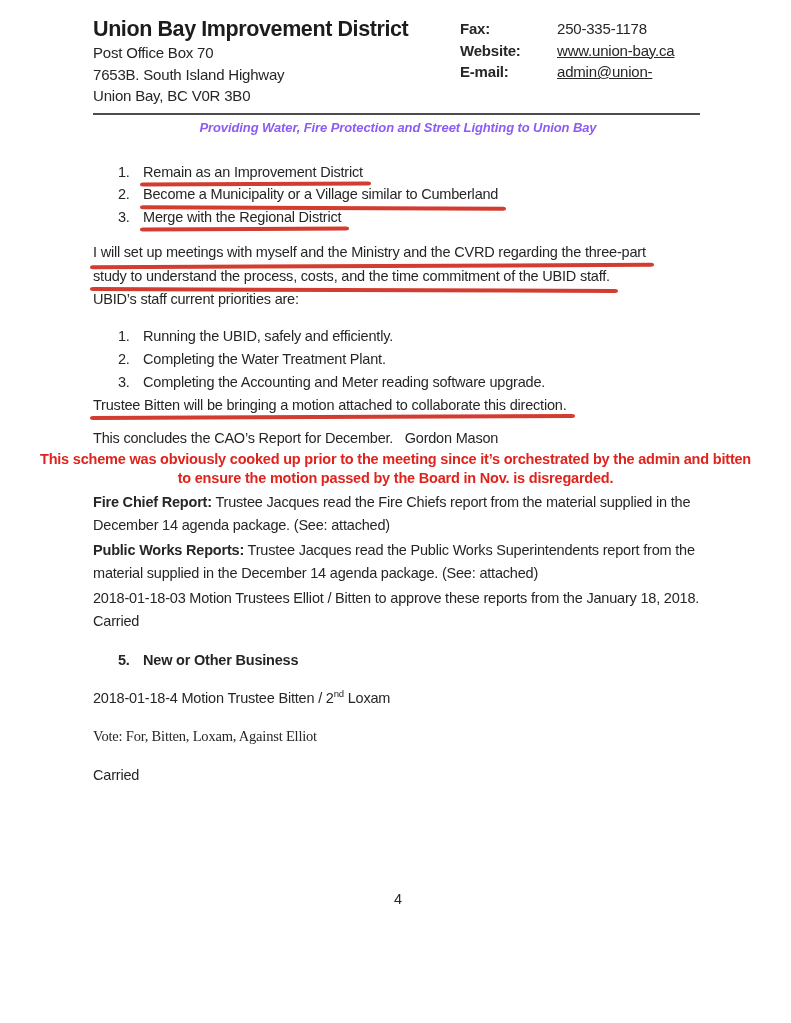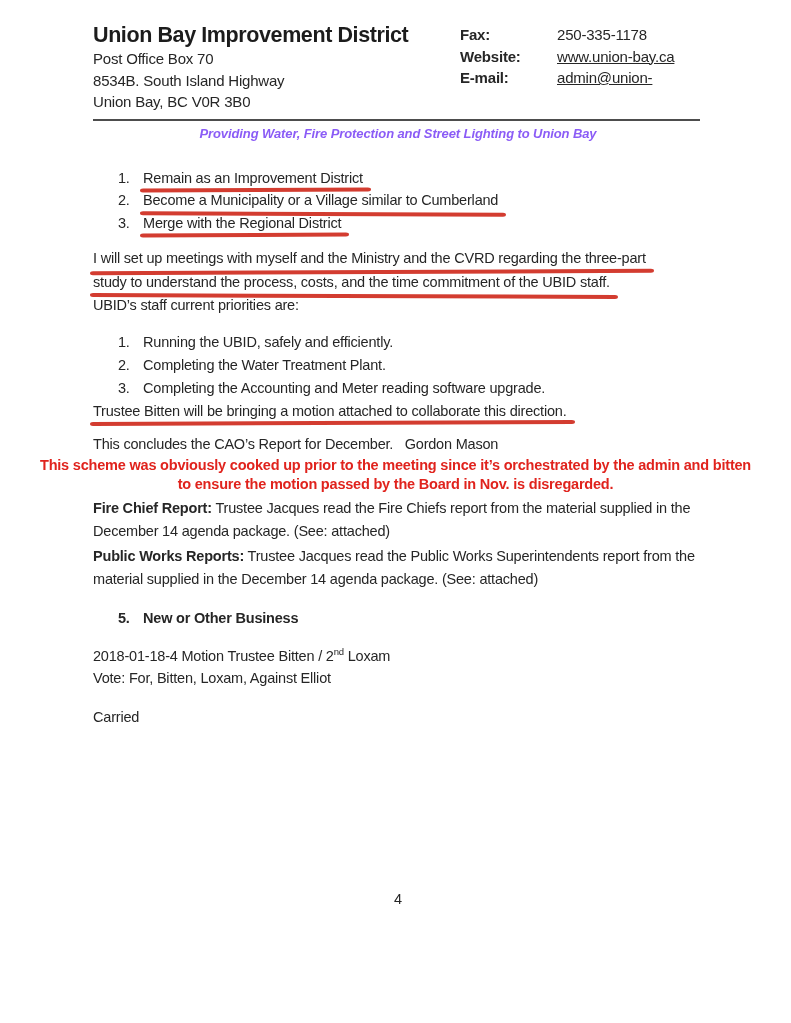--- a/index.html
+++ b/index.html
@@ -6,21 +6,21 @@
   .page{
     position:relative;
     width:791px;height:1023px;
     background:#ffffff;
     font-family:"Liberation Sans","DejaVu Sans",sans-serif;
     color:#262626;
     font-size:14.5px;
     letter-spacing:-0.2px;
     overflow:hidden;
     box-sizing:border-box;
-    padding:22px 88px 0 93px;
+    padding:16px 88px 0 93px;
   }
   .content{position:relative;}
   
   .hdr{position:relative;}
   .org-title{
     font-size:21.5px;font-weight:bold;color:#1c1c1c;
     letter-spacing:-0.4px;line-height:26px;
   }
   .addr-line{line-height:21.5px;font-size:15px;}
   .u{text-decoration:underline;}
@@ -59,34 +59,34 @@
     font-size:14.5px;letter-spacing:-0.2px;
     line-height:19px;white-space:nowrap;
   }
   .report-para{margin-top:3px;line-height:22.5px;}
   .report-para.gap{}
   .bold{font-weight:bold;}
   .section5{margin-top:17px;display:flex;font-weight:bold;line-height:22px;margin-left:25px;}
   .section5 .li-num{flex:0 0 25px;}
   .motion-line{margin-top:16px;line-height:22px;}
   sup{font-size:9.5px;vertical-align:super;line-height:0;}
-  .vote-line{line-height:22px;}
+  .vote-line{margin-top:16px;line-height:22px;font-family:Liberation Serif, serif;}
   .carried-line{margin-top:17px;line-height:22px;}
   .page-num{position:absolute;left:93px;width:610px;top:891px;text-align:center;font-size:14.5px;}
 </style>
 </head>
 <body>
 
 <div class="page">
   <div class="content">
 
     <div class="hdr">
       <div class="org-title">Union Bay Improvement District</div>
       <div class="addr-line">Post Office Box 70</div>
-      <div class="addr-line">8534B. South Island Highway</div>
+      <div class="addr-line">7653B. South Island Highway</div>
       <div class="addr-line">Union Bay, BC V0R 3B0</div>
 
       <div class="contact">
         <div class="contact-row">
           <span class="contact-label">Fax:</span>
           <span>250-335-1178</span>
         </div>
         <div class="contact-row">
           <span class="contact-label">Website:</span>
           <span class="u">www.union-bay.ca</span>
@@ -150,20 +150,21 @@
     </div>
 
     <div class="report-para">
       <span class="bold">Fire Chief Report:</span><span> Trustee Jacques read the Fire Chiefs report from the material supplied in the December 14 agenda package. (See: attached)</span>
     </div>
 
     <div class="report-para gap">
       <span class="bold">Public Works Reports:</span><span>  Trustee Jacques read the Public Works Superintendents report from the material supplied in the December 14 agenda package. (See: attached)</span>
     </div>
 
+    <div class="report-para gap">2018-01-18-03 Motion Trustees Elliot / Bitten to approve these reports from the January 18, 2018. Carried</div>
 
     <div class="section5">
       <span class="li-num">5.</span>
       <span>New or Other Business</span>
     </div>
 
     <div class="motion-line">
       <span>2018-01-18-4 Motion Trustee Bitten / 2</span><sup>nd</sup><span> Loxam</span>
     </div>
 

